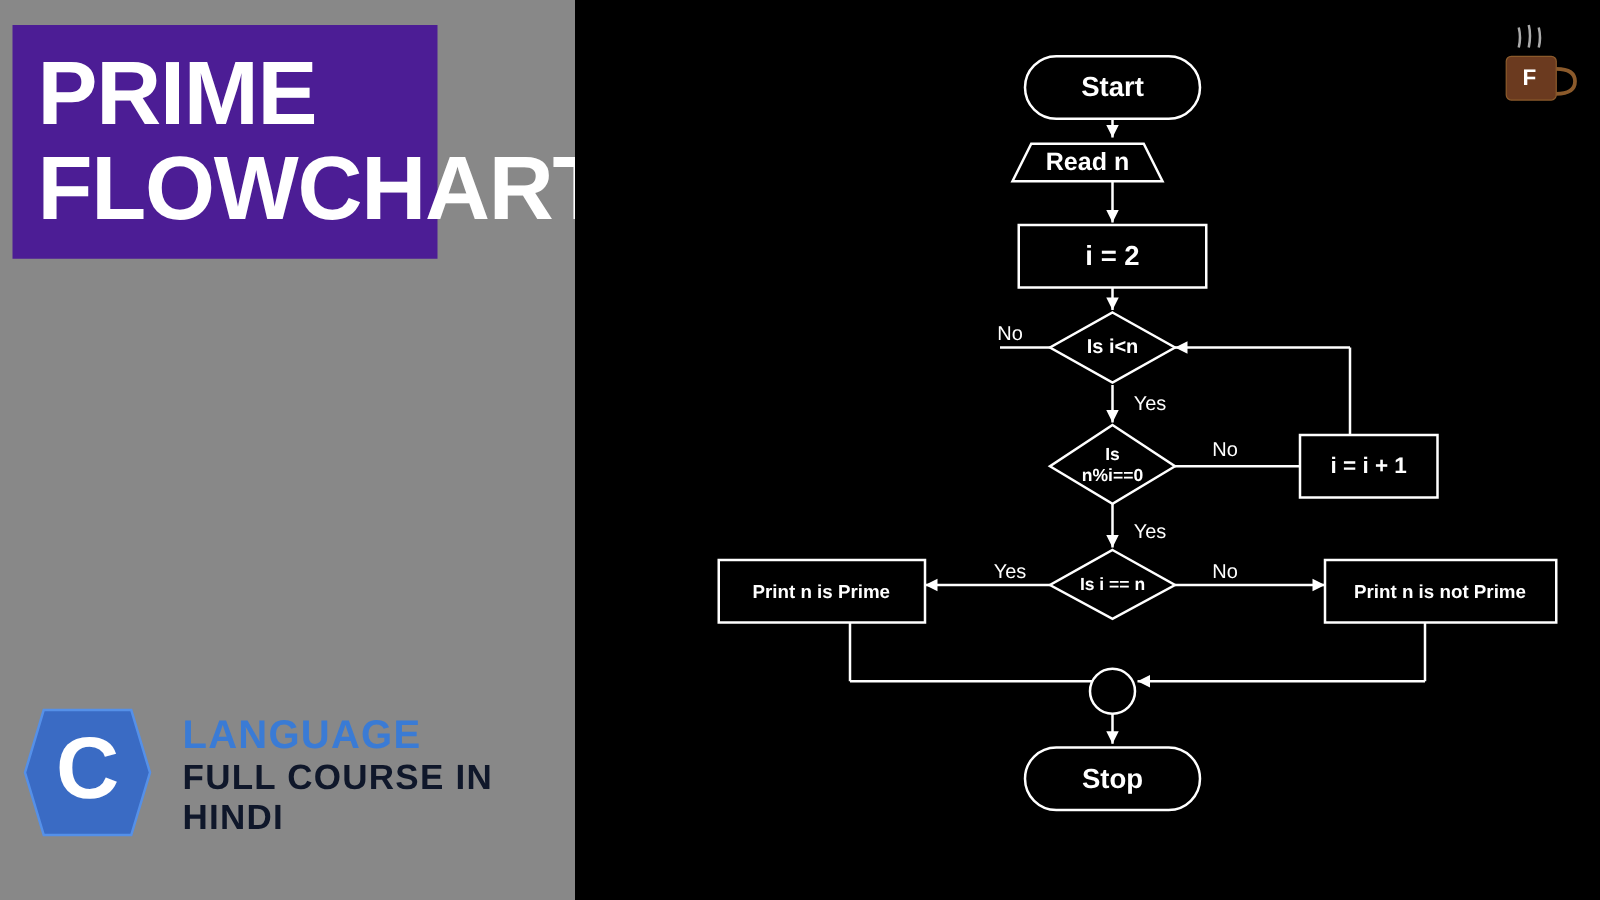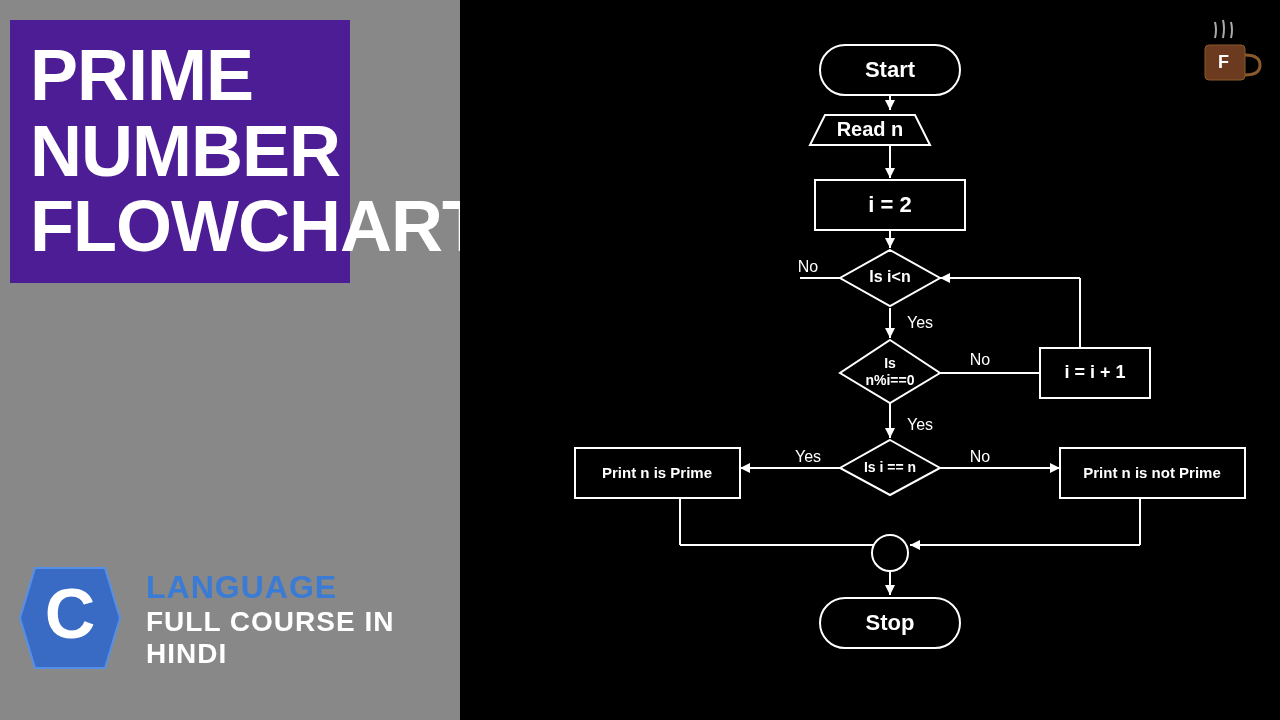--- a/index.html
+++ b/index.html
@@ -50,36 +50,35 @@
       justify-content: center;
     }
   </style>
 </head>
 <body>
 
 <div class="left-panel">
 
   <div class="title-block">
     <div class="title-line1">PRIME</div>
-    <div class="title-line2">NUMBER</div>
     <div class="title-line3">FLOWCHART</div>
   </div>
 
   <div style="position:absolute;bottom:0;left:0;right:0;height:200px;background:#888;display:flex;align-items:center;">
 
     <div style="margin-left:10px;margin-right:16px;flex-shrink:0;">
       <svg width="120" height="120" viewBox="0 0 120 120">
         <polygon points="10,60 25,10 95,10 110,60 95,110 25,110" fill="#3a6bc4" stroke="#5590e8" stroke-width="2"></polygon>
         <text x="60" y="80" font-size="70" font-weight="900" fill="white" text-anchor="middle" font-family="Arial">C</text>
       </svg>
     </div>
 
     <div>
       <div style="font-size:32px;font-weight:900;color:#3a7bd5;text-transform:uppercase;letter-spacing:1px;line-height:1.1;">LANGUAGE</div>
-      <div style="font-size:28px;font-weight:900;color:#ffffff;text-transform:uppercase;letter-spacing:1px;">FULL COURSE IN HINDI</div>
+      <div style="font-size:28px;font-weight:900;color:#0f172a;text-transform:uppercase;letter-spacing:1px;">FULL COURSE IN HINDI</div>
     </div>
   </div>
 </div>
 
 <div class="right-panel">
 
   <div style="position:absolute;top:10px;right:10px;">
     <svg width="80" height="80" viewBox="0 0 80 80">
 
       <rect x="15" y="35" width="40" height="35" rx="4" fill="#6b3a1f" stroke="#8b5a2b" stroke-width="1"></rect>

